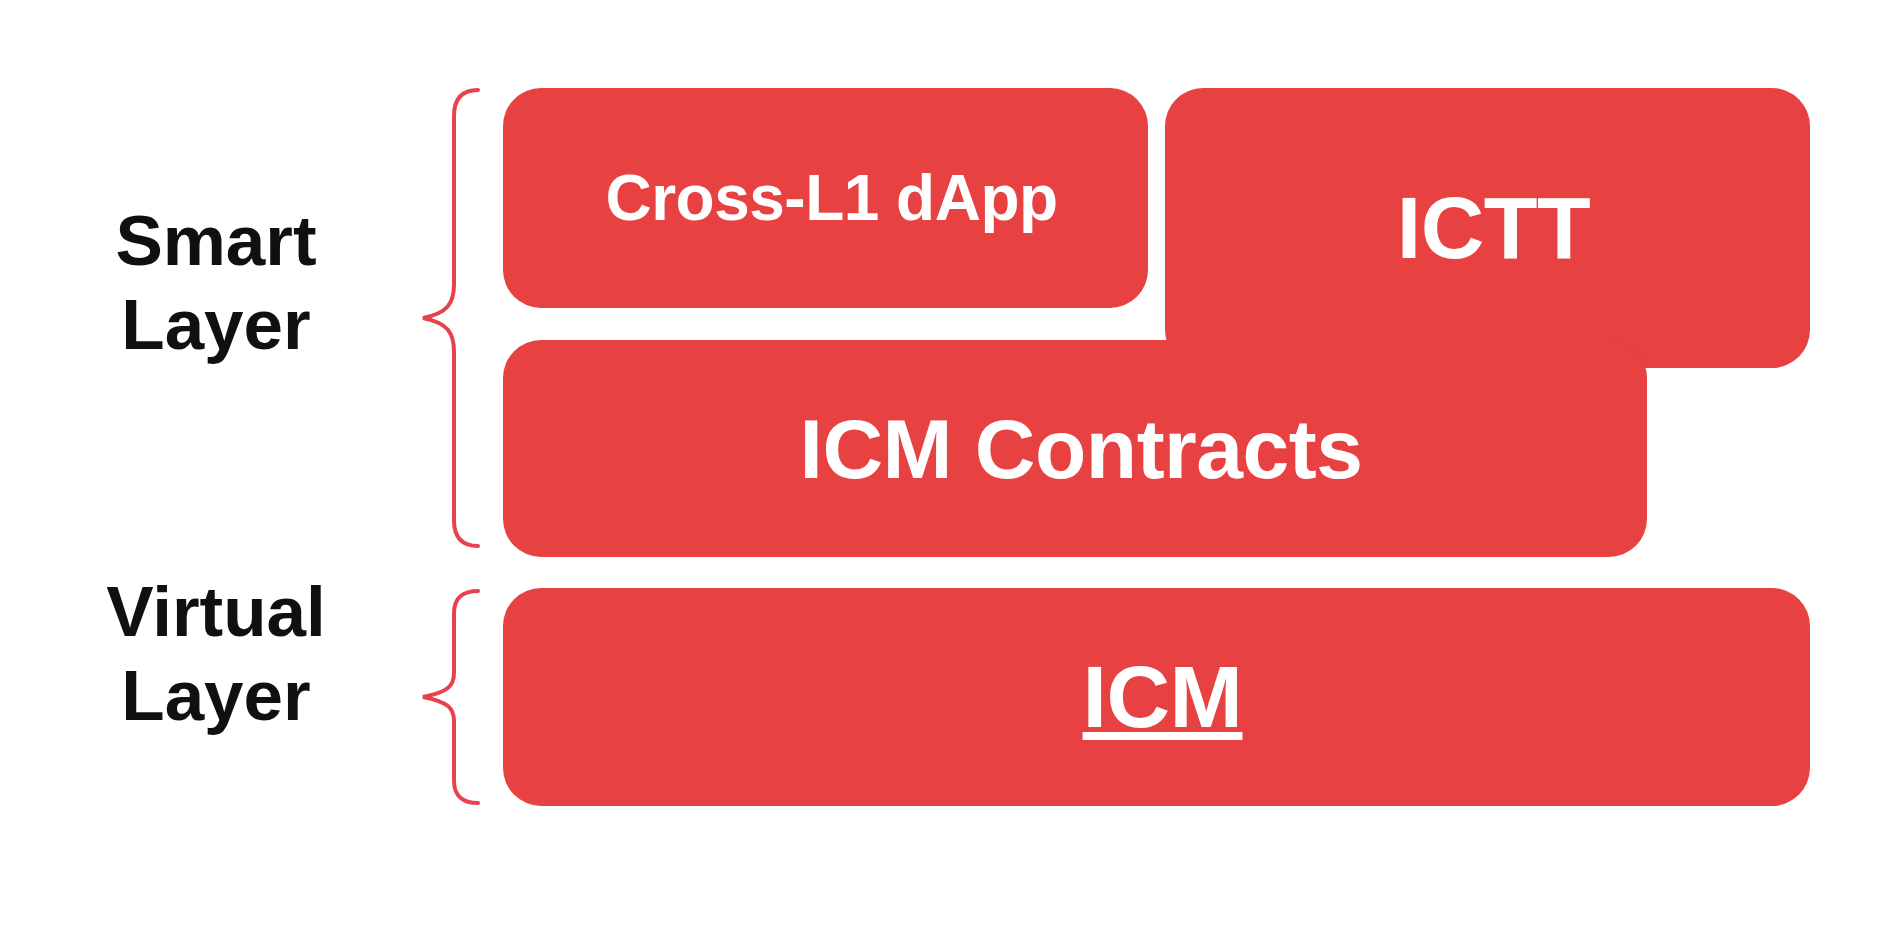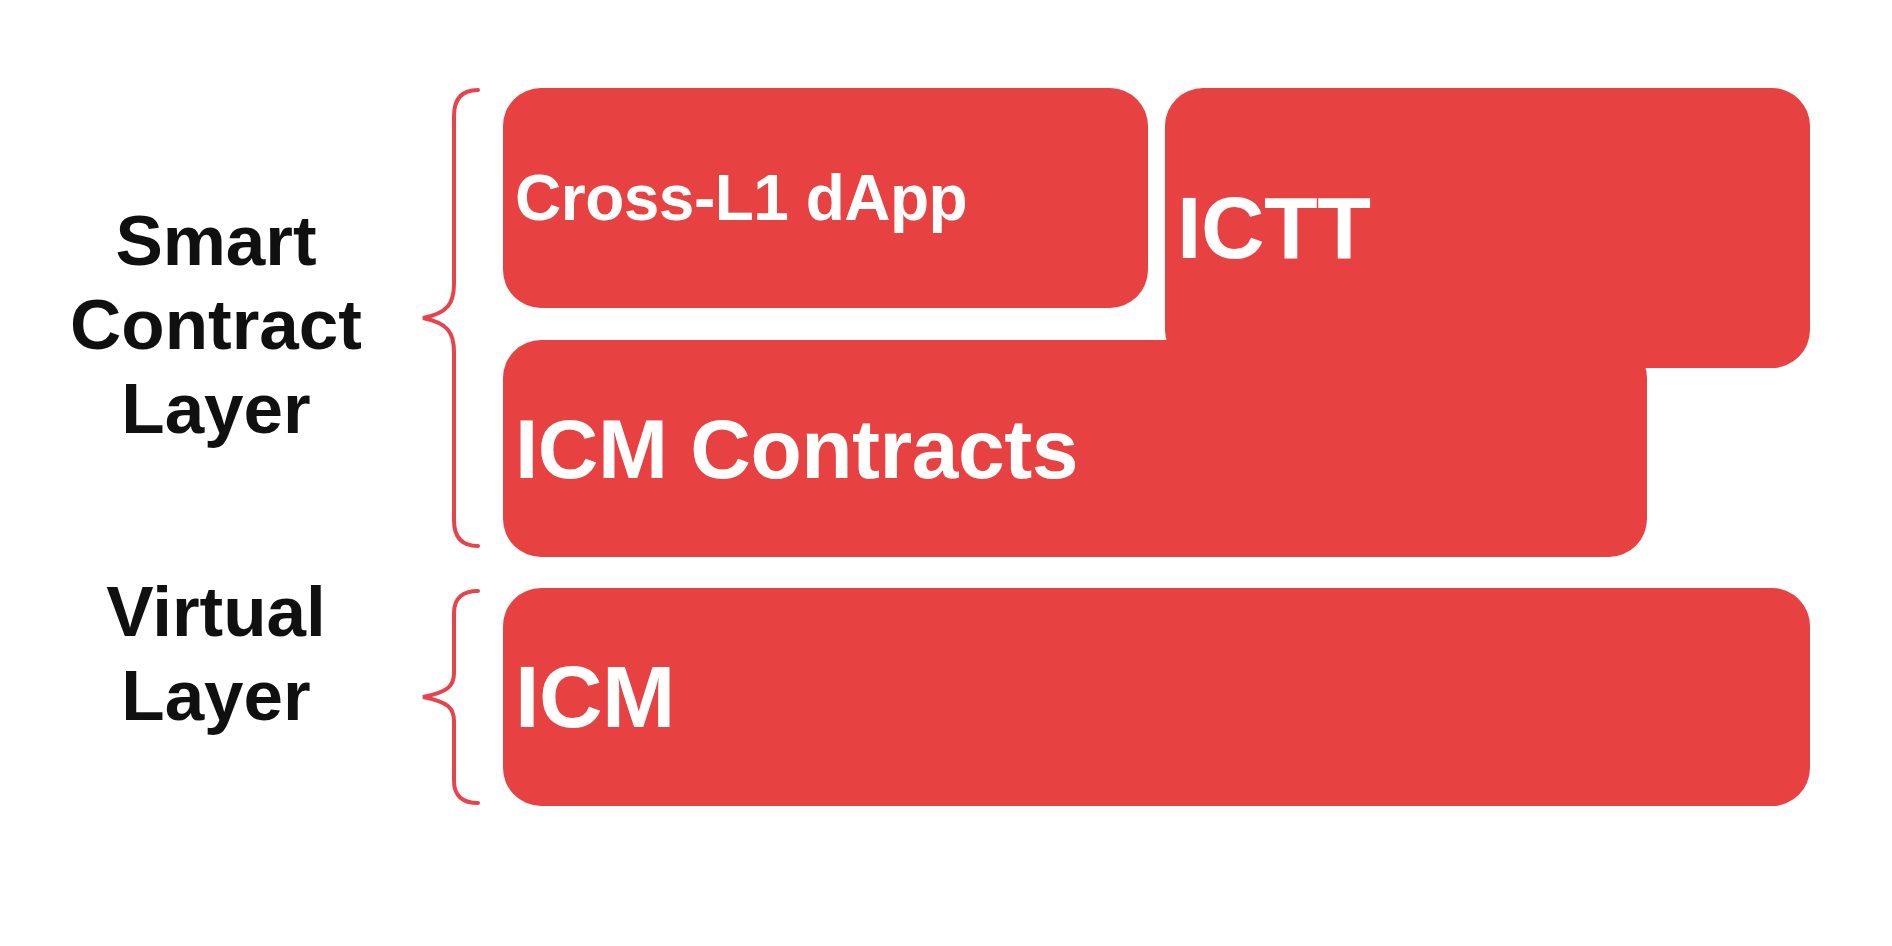--- a/index.html
+++ b/index.html
@@ -41,40 +41,39 @@
   }
   .brace.smart{top:88px;width:62px;height:460px;}
   .brace.vm{top:589px;width:62px;height:216px;}
   .brace svg{display:block;width:100%;height:100%;}
   .box{
     position:absolute;
     background:var(--box-red);
     border-radius:38px;
     display:flex;
     align-items:center;
-    justify-content:flex-start;
+    justify-content:center;
     color:var(--box-text);
     font-weight:700;
     line-height:1;
     letter-spacing:-0.5px;
     padding-left:12px;
   }
   .box.cross{left:503px;top:88px;width:645px;height:220px;font-size:64px;}
   .box.ictt{left:1165px;top:88px;width:645px;height:280px;font-size:88px;}
   .box.icm-contracts{left:503px;top:340px;width:1144px;height:217px;font-size:84px;}
-  .box.icm{left:503px;top:588px;width:1307px;height:218px;font-size:88px;}
+  .box.icm{left:503px;top:588px;width:1307px;height:218px;font-size:88px;text-decoration:underline;}
 </style>
 </head>
 <body>
 
 <div class="canvas">
 
   <div class="layer-label smart">
     <div>Smart</div>
-    <div>Contract</div>
     <div>Layer</div>
   </div>
 
   <div class="layer-label vm">
     <div>Virtual</div>
     <div>Layer</div>
   </div>
 
   <div class="brace smart">
     <svg viewBox="0 0 62 460" fill="none" xmlns="http://www.w3.org/2000/svg">

